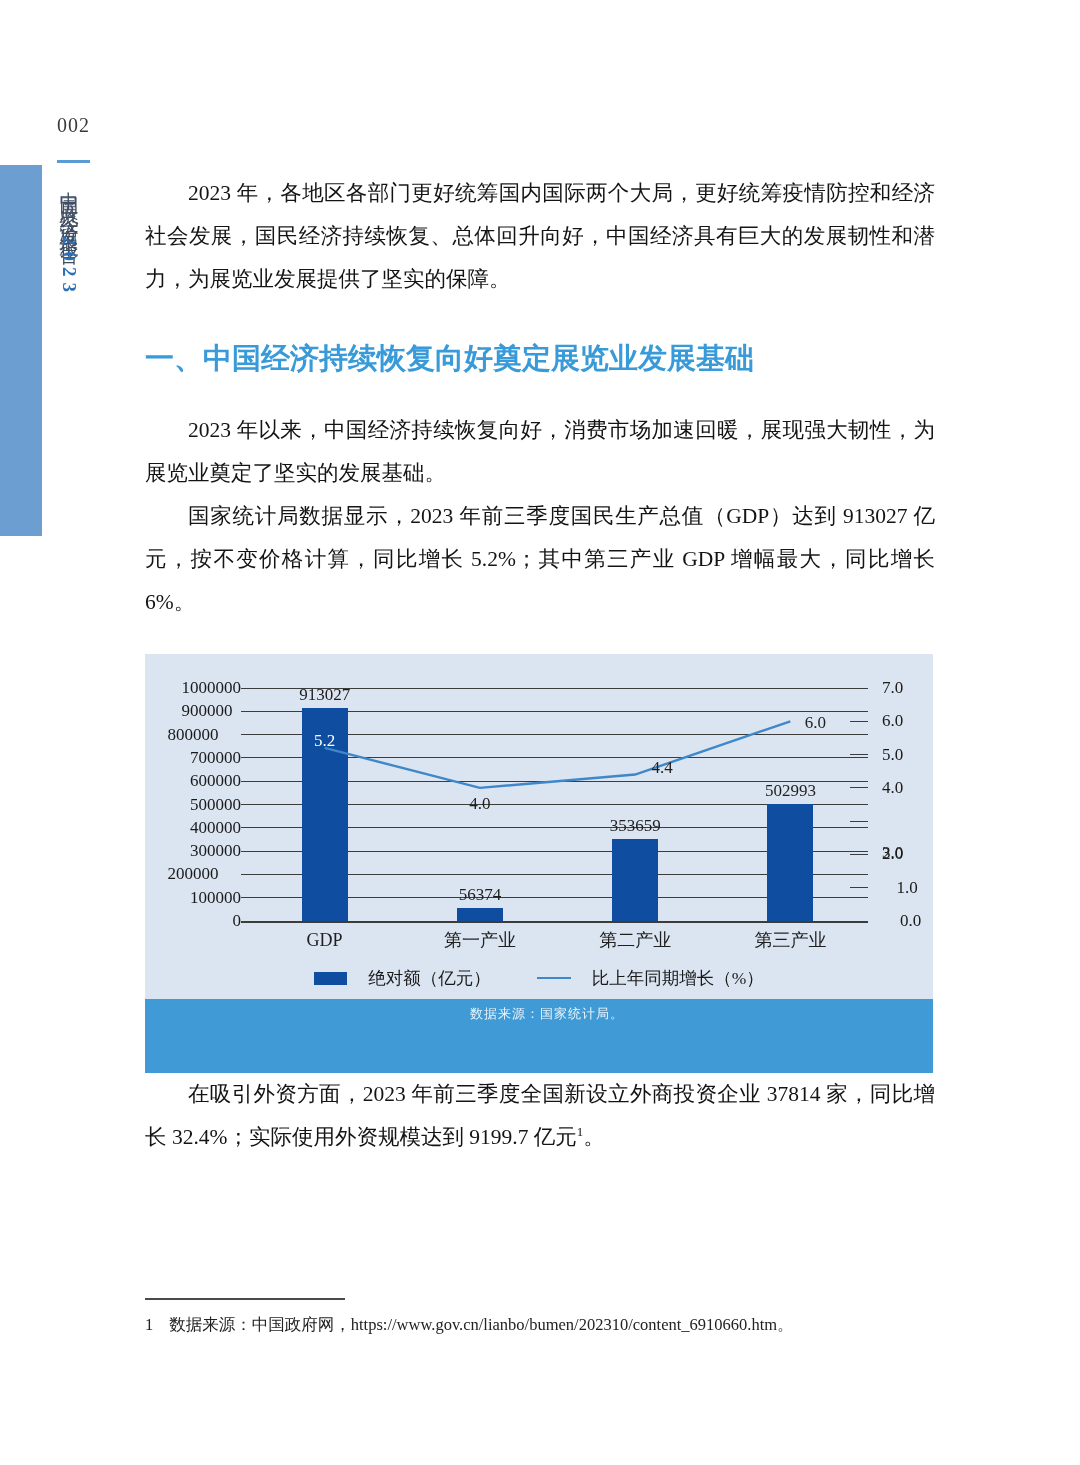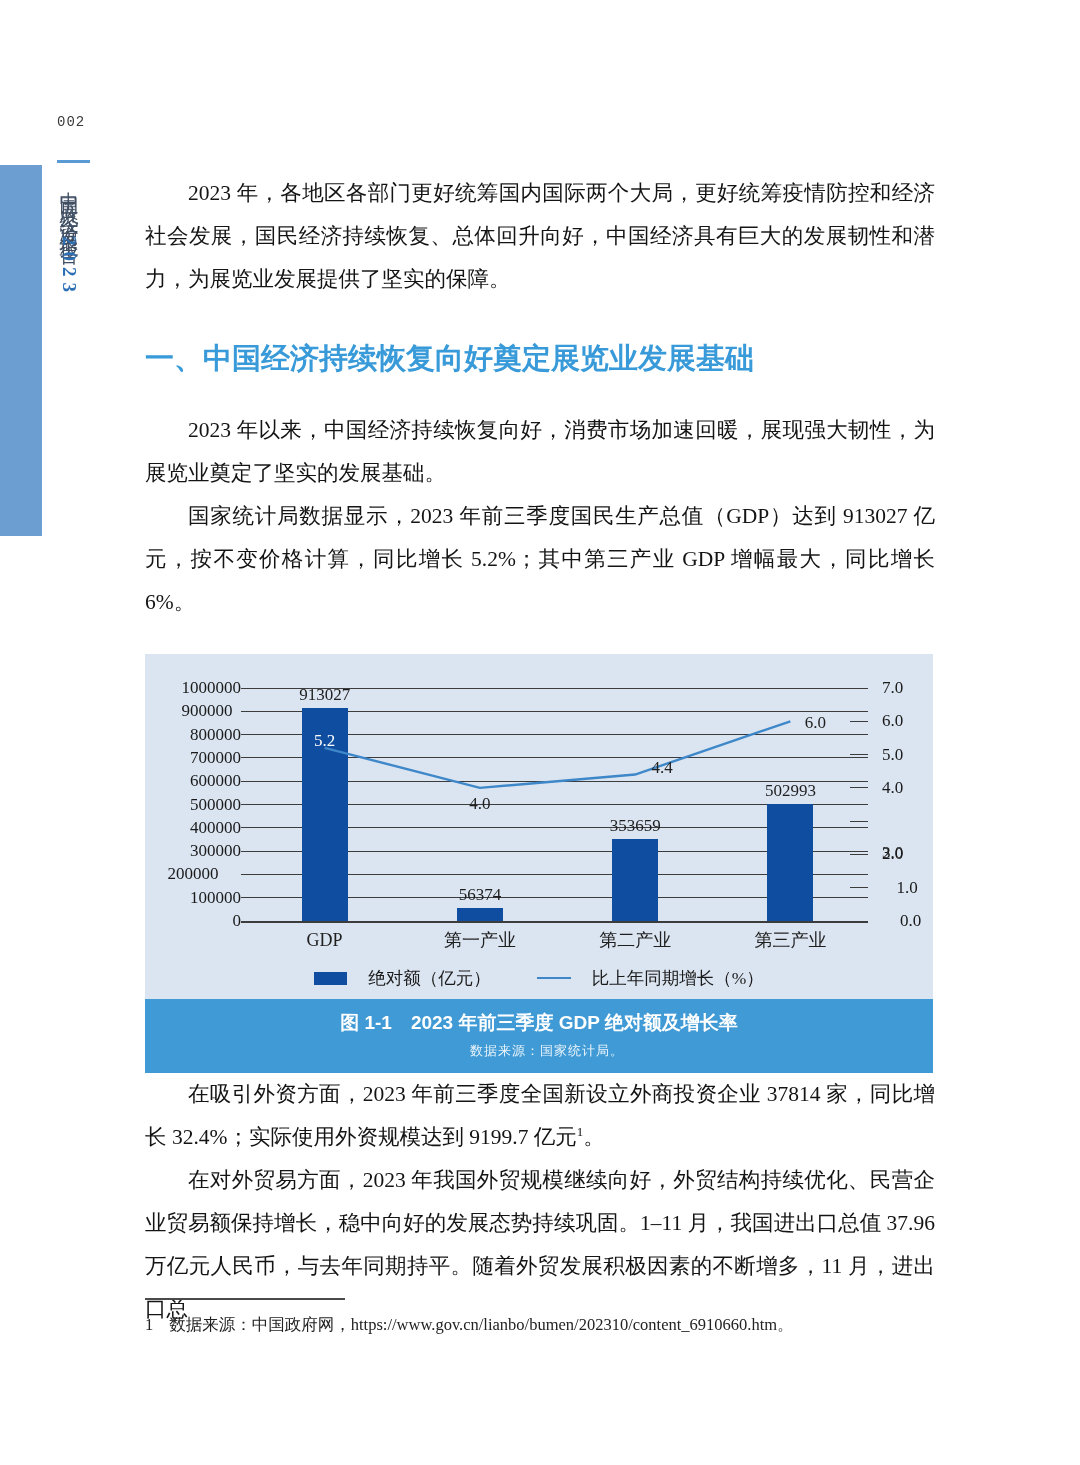--- a/index.html
+++ b/index.html
@@ -1,22 +1,22 @@
 <!DOCTYPE html>
 <html><head>
 <meta charset="utf-8">
 <style>
   html,body{margin:0;padding:0;background:#ffffff;}
   .page{position:relative;width:1080px;height:1465px;background:#ffffff;overflow:hidden;
         font-family:"Liberation Serif","DejaVu Serif",serif;color:#111;}
 
   
   .side-rect{position:absolute;left:0;top:165px;width:42px;height:371px;background:#6d9ed2;}
-  .page-no{position:absolute;left:57px;top:114px;font-family:Liberation Mono, monospace;
-           font-size:14px;letter-spacing:1px;color:#3a3a3a;}
+  .page-no{position:absolute;left:57px;top:114px;font-family:Liberation Serif, serif;
+           font-size:20px;letter-spacing:1px;color:#3a3a3a;}
   .page-no-rule{position:absolute;left:57px;top:160px;width:33px;height:3px;background:#5b9bd5;}
   .side-title{position:absolute;left:56px;top:176px;height:320px;writing-mode:vertical-rl;
               font-size:19px;letter-spacing:6px;color:#3f4e63;}
   .side-year{color:#2c6fb5;font-weight:bold;}
 
   
   .main{position:absolute;left:145px;top:172px;width:790px;}
   p.body{margin:0;font-size:21.5px;line-height:43px;text-align:justify;text-indent:2em;color:#141414;}
   .heading{margin:36px 0 30px 0;font-family:"Liberation Sans","DejaVu Sans",sans-serif;
            font-size:29px;line-height:42px;font-weight:bold;color:#389ad8;}
@@ -71,29 +71,28 @@
         <span class="lg-item">
           <span class="lg-swatch-bar"></span>
           <span>绝对额（亿元）</span>
         </span>
         <span class="lg-item">
           <span class="lg-swatch-line"></span>
           <span>比上年同期增长（%）</span>
         </span>
       </div>
       <div class="caption">
-        <div class="cap-title">图 1-1　2023 年前三季度 GDP 绝对额及增长率</div>
         <div class="cap-src">数据来源：国家统计局。</div>
       </div>
     <div class="gridline" style="left: 96px; top: 33.5px; width: 627px; height: 1px;"></div>
         <div class="axlab" style="left: 0px; top: 24px; width: 96px; text-align: right;">1000000</div>
         <div class="gridline" style="left: 96px; top: 56.8px; width: 627px; height: 1px;"></div>
         <div class="axlab" style="left: 0px; top: 47.3px; width: 96px; text-align: center; padding-left: 14px;">900000</div>
         <div class="gridline" style="left: 96px; top: 80.1px; width: 627px; height: 1px;"></div>
-        <div class="axlab" style="left: 0px; top: 70.6px; width: 96px; text-align: right;">800000</div>
+        <div class="axlab" style="left: 0px; top: 70.6px; width: 96px; text-align: center;">800000</div>
         <div class="gridline" style="left: 96px; top: 103.4px; width: 627px; height: 1px;"></div>
         <div class="axlab" style="left: 0px; top: 93.9px; width: 96px; text-align: right;">700000</div>
         <div class="gridline" style="left: 96px; top: 126.7px; width: 627px; height: 1px;"></div>
         <div class="axlab" style="left: 0px; top: 117.2px; width: 96px; text-align: right;">600000</div>
         <div class="gridline" style="left: 96px; top: 150px; width: 627px; height: 1px;"></div>
         <div class="axlab" style="left: 0px; top: 140.5px; width: 96px; text-align: right;">500000</div>
         <div class="gridline" style="left: 96px; top: 173.3px; width: 627px; height: 1px;"></div>
         <div class="axlab" style="left: 0px; top: 163.8px; width: 96px; text-align: right;">400000</div>
         <div class="gridline" style="left: 96px; top: 196.6px; width: 627px; height: 1px;"></div>
         <div class="axlab" style="left: 0px; top: 187.1px; width: 96px; text-align: right;">300000</div>
@@ -135,21 +134,20 @@
           <polyline points="77.625,59.91428571428571 232.875,99.85714285714286 388.125,86.54285714285712 543.375,33.285714285714306" fill="none" stroke="#3e87c9" stroke-width="2.4"></polyline>
         </svg>
         <div class="lineval" style="left: 139.625px; top: 76.9143px; width: 80px; color: rgb(255, 255, 255);">5.2</div>
         <div class="lineval" style="left: 294.875px; top: 139.857px; width: 80px; color: rgb(31, 31, 31);">4.0</div>
         <div class="lineval" style="left: 477.125px; top: 103.543px; width: 80px; color: rgb(31, 31, 31);">4.4</div>
         <div class="lineval" style="left: 630.375px; top: 59.2857px; width: 80px; color: rgb(31, 31, 31);">6.0</div>
       </div>
 
     <p class="body"><span>在吸引外资方面，2023 年前三季度全国新设立外商投资企业 37814 家，同比增长 32.4%；实际使用外资规模达到 9199.7 亿元</span><sup class="fn-ref">1</sup><span>。</span></p>
 
-    <p class="body">在对外贸易方面，2023 年我国外贸规模继续向好，外贸结构持续优化、民营企业贸易额保持增长，稳中向好的发展态势持续巩固。1–11 月，我国进出口总值 37.96 万亿元人民币，与去年同期持平。随着外贸发展积极因素的不断增多，11 月，进出口总</p>
 
   </div>
 
   <div class="footnote">
     <div class="fn-rule"></div>
     <div class="fn-text"><span class="fn-marker">1</span><span>数据来源：中国政府网，https://www.gov.cn/lianbo/bumen/202310/content_6910660.htm。</span></div>
   </div>
 
 </div>
 

